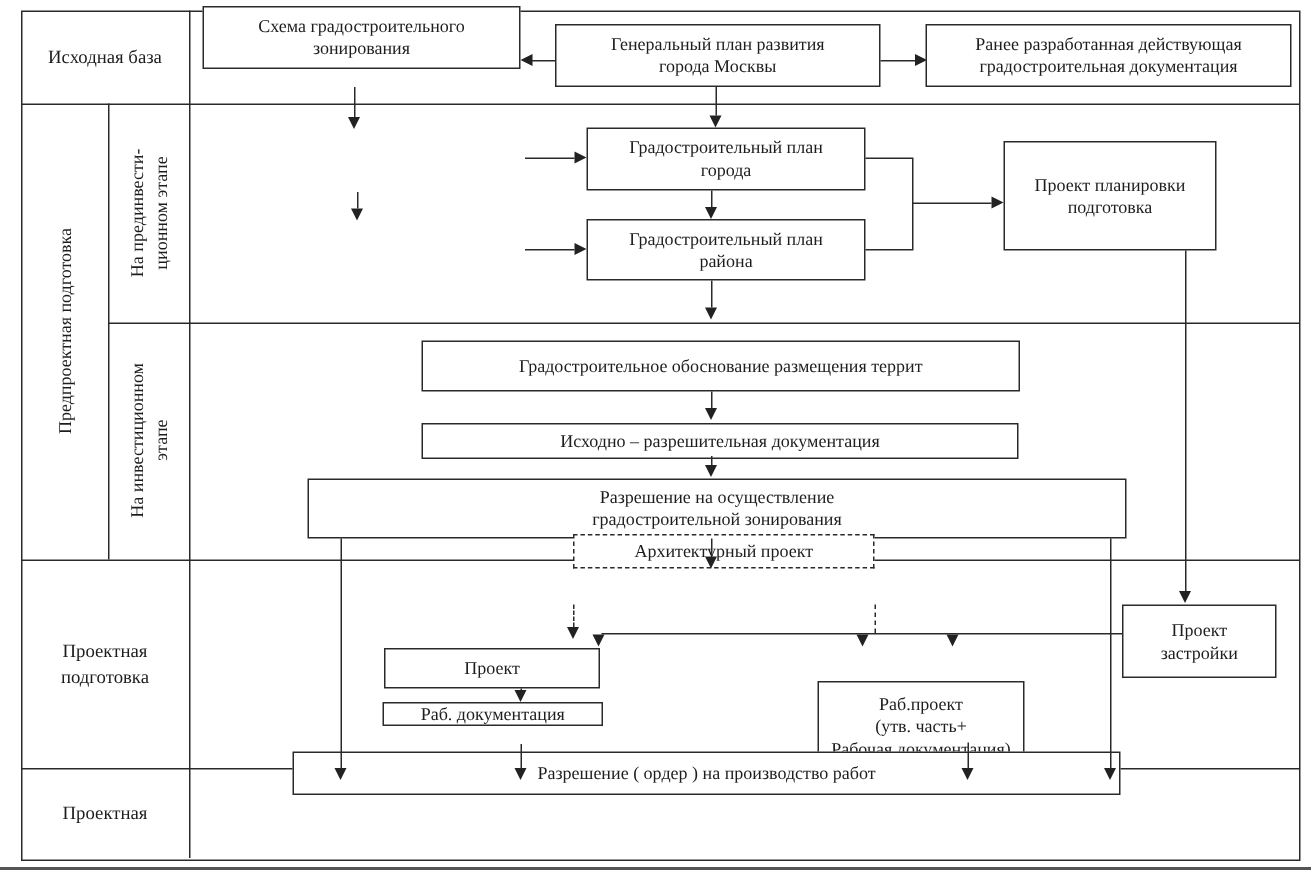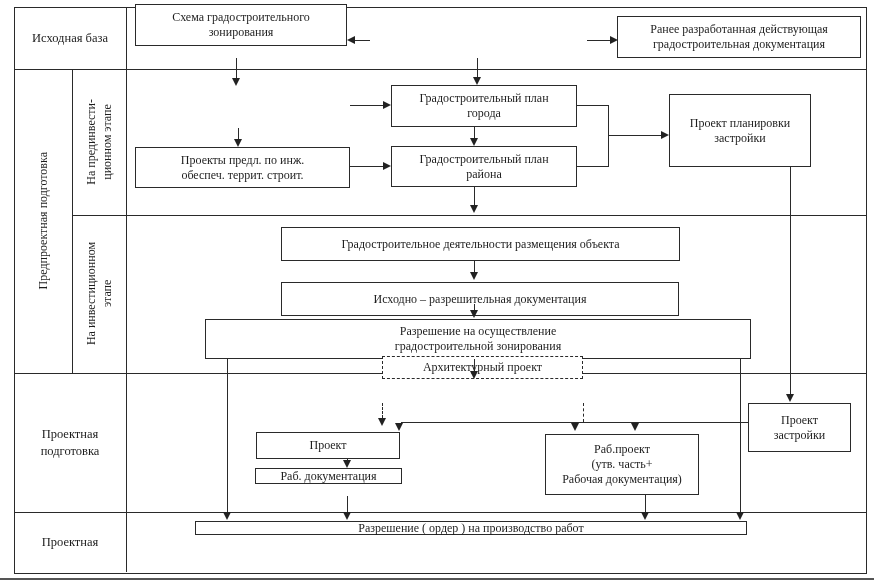--- a/index.html
+++ b/index.html
@@ -44,43 +44,43 @@
   <div class="cell" style="left:72px;top:69px;width:54px;height:146px"><span class="vt">На прединвести-
 ционном этапе</span></div>
   <div class="cell" style="left:72px;top:215px;width:54px;height:158px"><span class="vt">На инвестиционном
 этапе</span></div>
   <div class="cell" style="left:14px;top:373px;width:112px;height:139px">Проектная
 подготовка</div>
   <div class="cell" style="left:14px;top:512px;width:112px;height:60px">Проектная</div>
 
   <div class="b" style="left:135px;top:4px;width:212px;height:42px">Схема градостроительного
 зонирования</div>
+  <div class="b" style="left:370px;top:16px;width:217px;height:42px">Генеральный план развития
+города Москвы</div>
   <div class="b" style="left:617px;top:16px;width:244px;height:42px">Ранее разработанная действующая
 градостроительная документация</div>
-  <div class="b" style="left:135px;top:147px;width:215px;height:41px">Проекты предл. по инж.
-обеспеч. террит. строит.</div>
   <div class="b" style="left:391px;top:85px;width:186px;height:42px">Градостроительный план
 города</div>
   <div class="b" style="left:391px;top:146px;width:186px;height:41px">Градостроительный план
 района</div>
   <div class="b" style="left:669px;top:94px;width:142px;height:73px">Проект планировки
-застройки</div>
-  <div class="b" style="left:281px;top:227px;width:399px;height:34px">Градостроительное деятельности размещения объекта</div>
-  <div class="b" style="left:281px;top:282px;width:398px;height:34px">Исходно – разрешительная документация</div>
+подготовка</div>
+  <div class="b" style="left:281px;top:227px;width:399px;height:34px">Градостроительное обоснование размещения террит</div>
+  <div class="b" style="left:281px;top:282px;width:398px;height:24px">Исходно – разрешительная документация</div>
   <div class="b" style="left:205px;top:319px;width:546px;height:40px">Разрешение на осуществление
 градостроительной зонирования</div>
   <div class="b bd" style="left:382px;top:356px;width:201px;height:23px">Архитектурный проект</div>
   <div class="b" style="left:256px;top:432px;width:144px;height:27px">Проект</div>
   <div class="b" style="left:255px;top:468px;width:147px;height:16px">Раб. документация</div>
-  <div class="b" style="left:545px;top:434px;width:154px;height:61px">Раб.проект
+  <div class="b" style="left:545px;top:454px;width:138px;height:61px">Раб.проект
 (утв. часть+
 Рабочая документация)</div>
   <div class="b" style="left:748px;top:403px;width:103px;height:49px">Проект
 застройки</div>
-  <div class="b" style="left:195px;top:521px;width:552px;height:14px">Разрешение ( ордер ) на производство работ</div>
+  <div class="b" style="left:195px;top:501px;width:552px;height:29px">Разрешение ( ордер ) на производство работ</div>
 
   <div class="hl" style="left:352px;top:40px;width:18px"></div>
   <div class="al" style="left:347px;top:36px"></div>
   <div class="hl" style="left:587px;top:40px;width:23px"></div>
   <div class="ar" style="left:610px;top:36px"></div>
 
   <div class="vl" style="left:236px;top:58px;height:20px"></div>
   <div class="ad" style="left:232px;top:78px"></div>
   <div class="vl" style="left:477px;top:58px;height:19px"></div>
   <div class="ad" style="left:473px;top:77px"></div>

